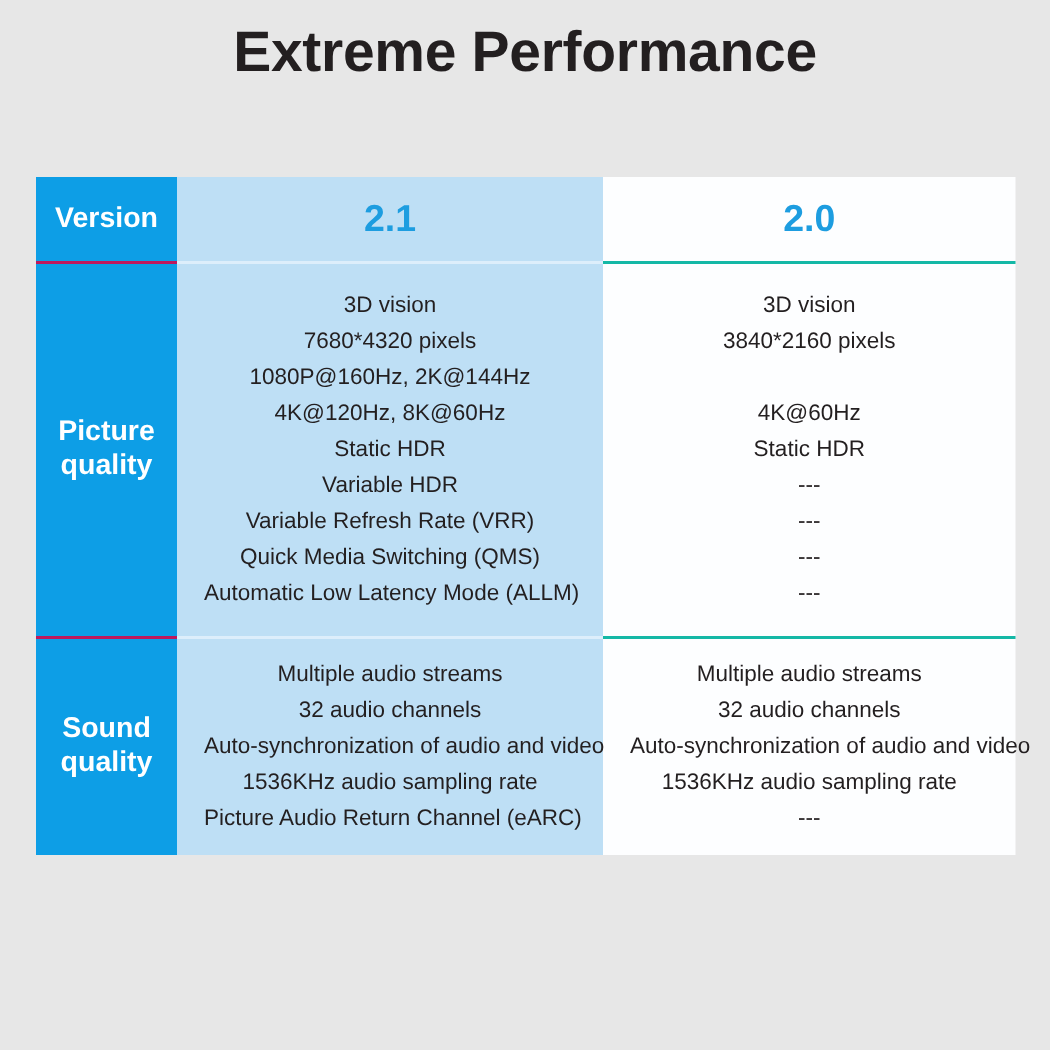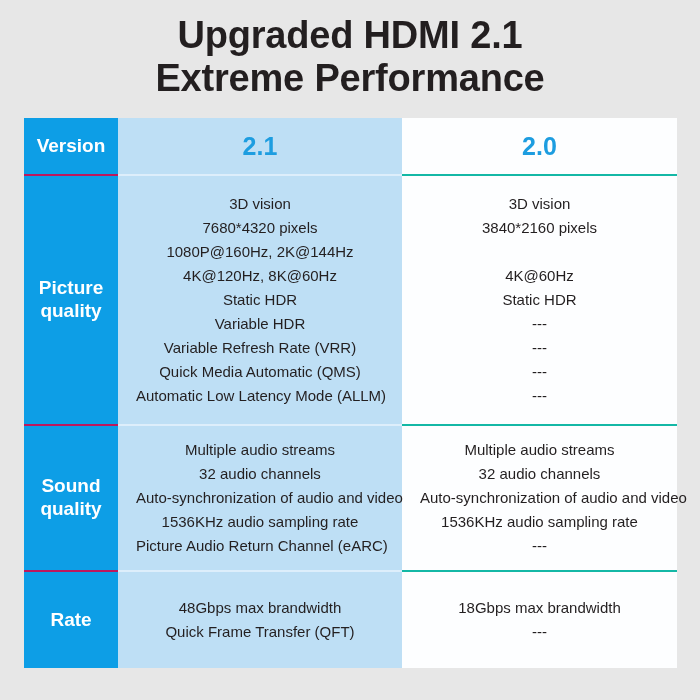--- a/index.html
+++ b/index.html
@@ -94,21 +94,20 @@
   .row-picture td { height: 250px; }
   .row-sound td { height: 116px; }
   .row-rate td { height: 97px; }
 </style>
 </head>
 <body>
 
 <div id="page">
 
   <div class="title-block">
-    <span class="title-line">Upgraded HDMI 2.1</span>
     <span class="title-line">Extreme Performance</span>
   </div>
 
   <table class="cmp-table">
     <colgroup>
       <col class="c-label">
       <col class="c-v21">
       <col class="c-v20">
     </colgroup>
     <tbody>
@@ -127,21 +126,21 @@
         </td>
         <td class="cell-v21">
           <div class="lines">
               <span class="ln">3D vision</span>
               <span class="ln">7680*4320 pixels</span>
               <span class="ln">1080P@160Hz, 2K@144Hz</span>
               <span class="ln">4K@120Hz, 8K@60Hz</span>
               <span class="ln">Static HDR</span>
               <span class="ln">Variable HDR</span>
               <span class="ln">Variable Refresh Rate (VRR)</span>
-              <span class="ln">Quick Media Automatic (QMS)</span>
+              <span class="ln">Quick Media Switching (QMS)</span>
               <span class="ln">Automatic Low Latency Mode (ALLM)</span>
             </div>
         </td>
         <td class="cell-v20">
           <div class="lines">
               <span class="ln">3D vision</span>
               <span class="ln">3840*2160 pixels</span>
               <span class="ln blank">&nbsp;</span>
               <span class="ln">4K@60Hz</span>
               <span class="ln">Static HDR</span>
@@ -171,33 +170,16 @@
           <div class="lines">
               <span class="ln">Multiple audio streams</span>
               <span class="ln">32 audio channels</span>
               <span class="ln">Auto-synchronization of audio and video</span>
               <span class="ln">1536KHz audio sampling rate</span>
               <span class="ln">---</span>
             </div>
         </td>
       </tr>
 
-      <tr class="row-rate">
-        <td class="cell-label">
-          <span class="lbl-line">Rate</span>
-        </td>
-        <td class="cell-v21">
-          <div class="lines">
-              <span class="ln">48Gbps max brandwidth</span>
-              <span class="ln">Quick Frame Transfer (QFT)</span>
-            </div>
-        </td>
-        <td class="cell-v20">
-          <div class="lines">
-              <span class="ln">18Gbps  max brandwidth</span>
-              <span class="ln">---</span>
-            </div>
-        </td>
-      </tr>
     </tbody>
   </table>
 
 </div>
 
 </body></html>

